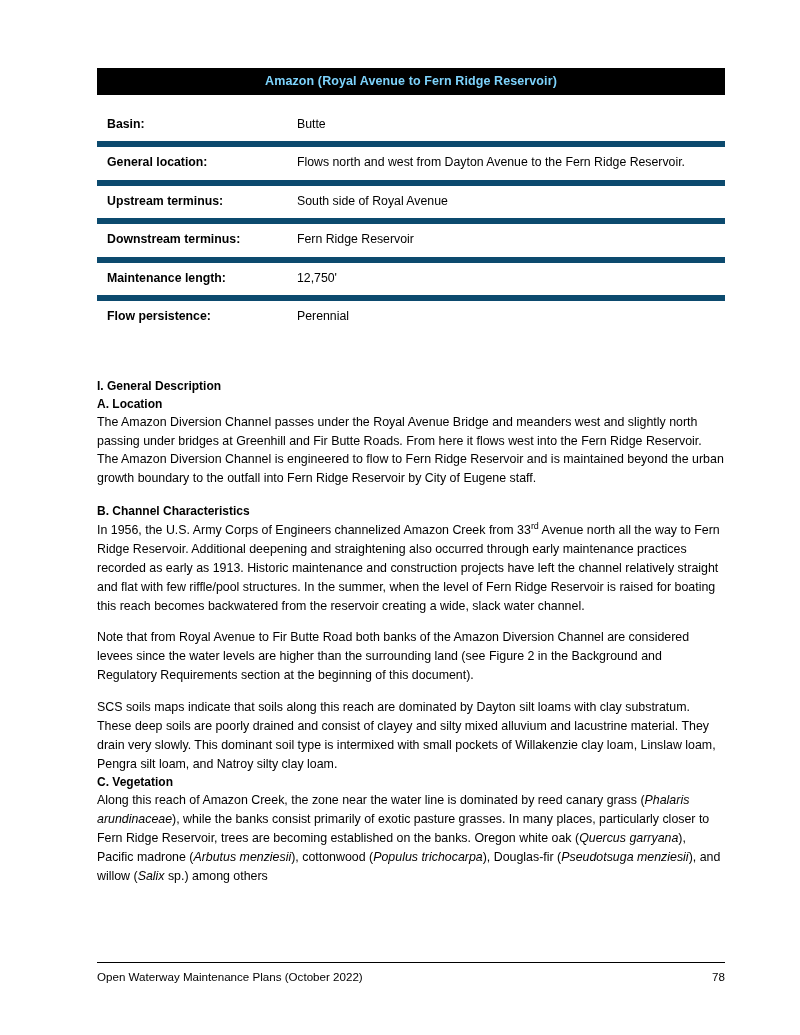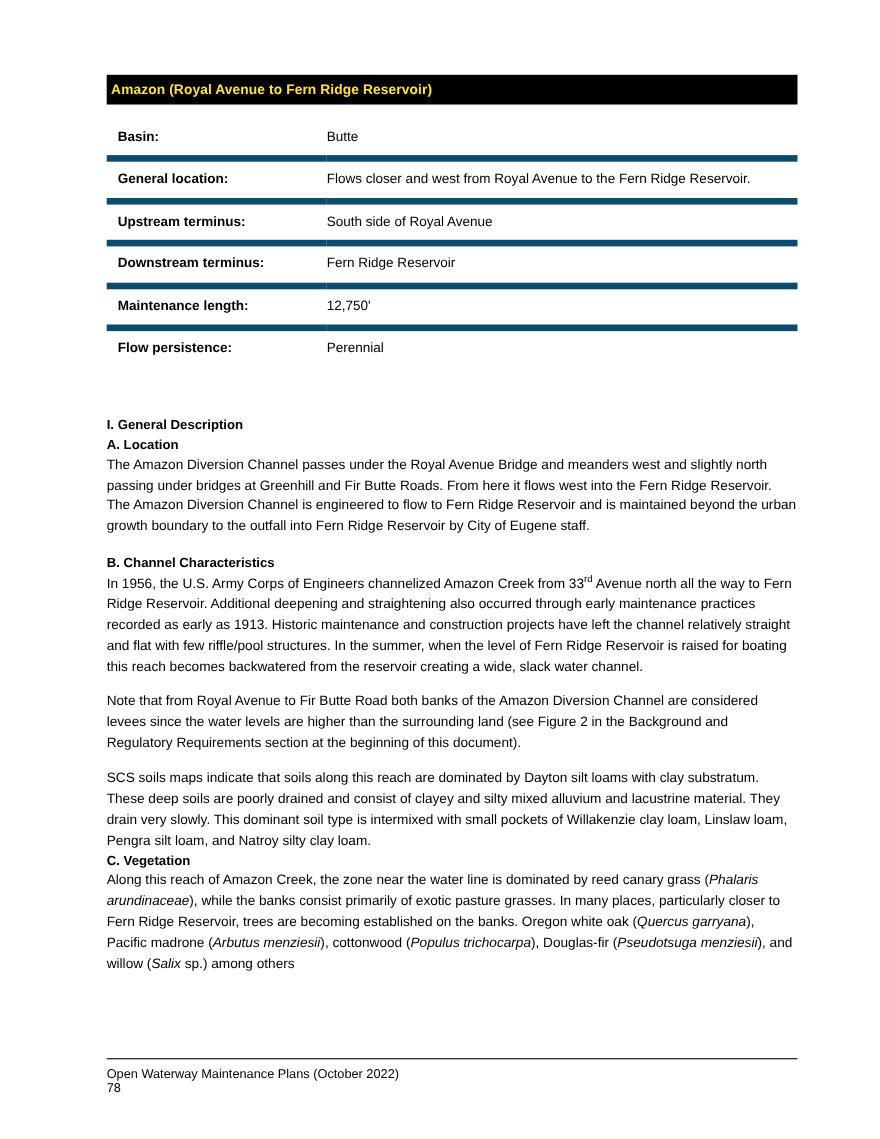--- a/index.html
+++ b/index.html
@@ -26,22 +26,22 @@
     position: absolute;
     left: 97px;
     top: 0;
     width: 628px;
   }
 
   
   .title-bar {
     margin-top: 68px;
     background: #000000;
-    color: #fde047;
-    text-align: left;
+    color: #7dd3fc;
+    text-align: center;
     font-weight: bold;
     font-size: 12.5px;
     padding: 6px 4px 7px 4px;
     letter-spacing: 0.1px;
   }
 
   
   .info-table {
     margin-top: 14px;
     width: 100%;
@@ -97,40 +97,39 @@
   .footer {
     position: absolute;
     left: 97px;
     top: 962px;
     width: 628px;
     border-top: 1px solid #000000;
     padding-top: 7px;
     display: flex;
     justify-content: space-between;
     font-size: 11.6px;
-    flex-direction: column;
   }
 </style>
 </head>
 <body>
 
 <div class="page">
   <div class="content">
 
     <div class="title-bar">Amazon (Royal Avenue to Fern Ridge Reservoir)</div>
 
     <table class="info-table">
       <tbody>
         <tr>
           <td class="label">Basin:</td>
           <td class="value">Butte</td>
         </tr>
         <tr>
           <td class="label">General location:</td>
-          <td class="value">Flows closer and west from Royal Avenue to the Fern Ridge Reservoir.</td>
+          <td class="value">Flows north and west from Dayton Avenue to the Fern Ridge Reservoir.</td>
         </tr>
         <tr>
           <td class="label">Upstream terminus:</td>
           <td class="value">South side of Royal Avenue</td>
         </tr>
         <tr>
           <td class="label">Downstream terminus:</td>
           <td class="value">Fern Ridge Reservoir</td>
         </tr>
         <tr>

